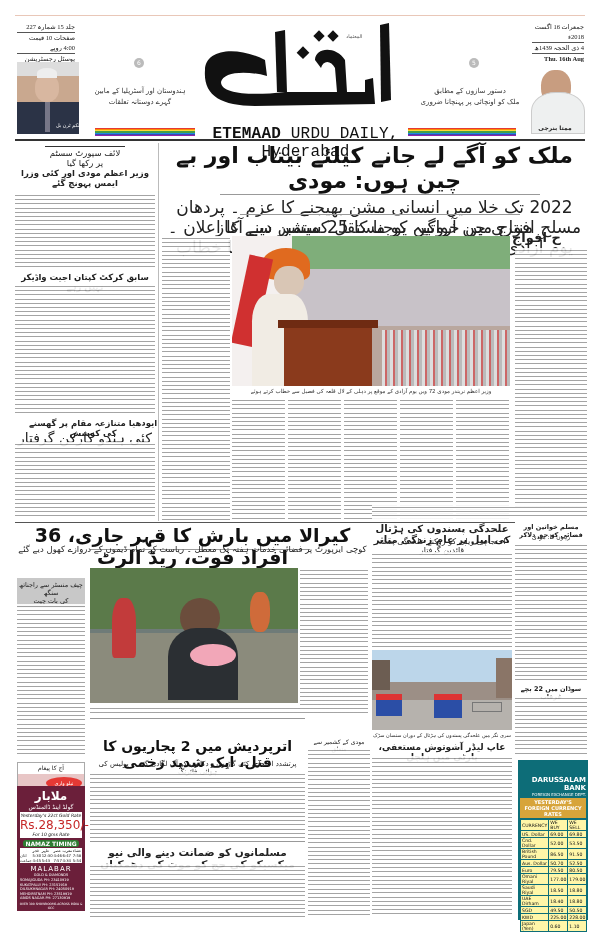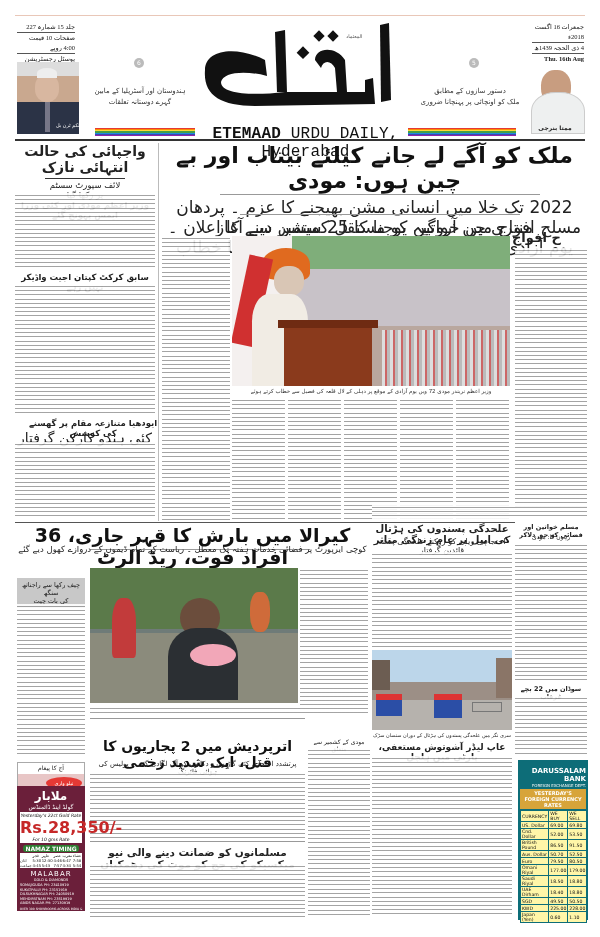--- a/index.html
+++ b/index.html
@@ -84,21 +84,20 @@
 <div class="abs rtl" style="left:535px;top:124px;width:40px;font-size:6px;font-weight:bold">ممتا بنرجی</div>
 
 <div class="abs stripe" style="left:95px;top:128px;width:100px"></div>
 <div class="abs sub" style="left:198px;top:125px;width:215px;text-align:center">
   <span>ETEMAAD</span><span style="font-weight:normal"> URDU DAILY, Hyderabad</span>
 </div>
 <div class="abs stripe" style="left:408px;top:128px;width:108px"></div>
 <div class="abs rule" style="left:15px;right:15px;top:139px;height:1.5px"></div>
 
 <div class="abs rtl" style="left:15px;top:143px;width:140px">
-  <div style="font-size:14px;font-weight:bold">واجپائی کی حالت انتہائی نازک</div>
   <div style="font-size:8.5px;border-top:1px solid #333;margin:3px 30px 0;padding-top:1px">لائف سپورٹ سسٹم پر رکھا گیا</div>
   <div style="font-size:8.5px;font-weight:bold">وزیر اعظم مودی اور کئی وزرا ایمس پہونچ گئے</div>
 </div>
 <div class="abs lines" style="left:15px;top:193px;width:140px;height:75px"></div>
 <div class="abs rtl sect-h" style="left:15px;top:272px;width:140px">سابق کرکٹ کپتان اجیت واڈیکر نہیں رہے</div>
 <div class="abs lines" style="left:15px;top:284px;width:140px;height:130px"></div>
 <div class="abs rtl sect-h" style="left:23px;top:418px;width:140px">ایودھیا متنازعہ مقام پر گھسنے کی کوشش</div>
 <div class="abs rtl h3" style="left:15px;top:430px;width:140px">کئی ہندو کارکن گرفتار</div>
 <div class="abs lines" style="left:15px;top:442px;width:140px;height:78px"></div>
 <div class="abs col-rule" style="left:158px;top:143px;height:378px"></div>
@@ -126,21 +125,21 @@
 
 <div class="abs rtl" style="left:512px;top:230px;width:76px;font-size:13px;font-weight:bold;text-align:left">ح افواج</div>
 <div class="abs lines" style="left:515px;top:248px;width:72px;height:262px"></div>
 
 <div class="abs rule" style="left:15px;top:522px;width:500px;background:#555"></div>
 <div class="abs rtl h1" style="left:15px;top:524px;width:355px;font-size:19px">کیرالا میں بارش کا قہر جاری، 36 افراد فوت، ریڈ الرٹ</div>
 <div class="abs rule" style="left:90px;top:549px;width:220px;background:#999"></div>
 <div class="abs rtl" style="left:15px;top:544px;width:355px;font-size:8.5px">کوچی ایرپورٹ پر فضائی خدمات ہفتہ تک معطل ۔ ریاست کے تمام ڈیموں کے دروازے کھول دیے گئے</div>
 
 <div class="abs rtl" style="left:17px;top:578px;width:68px;background:#c8c8c8;font-size:6.5px;padding:3px 2px">
-  <div>چیف رکھا سے راجناتھ سنگھ</div>
+  <div>چیف منسٹر سے راجناتھ سنگھ</div>
   <div>کی بات چیت</div>
 </div>
 <div class="abs lines" style="left:17px;top:604px;width:68px;height:150px"></div>
 
 <div class="abs lines" style="left:300px;top:568px;width:68px;height:140px"></div>
 <div class="abs photo" style="left:90px;top:568px;width:208px;height:135px;background:linear-gradient(#5b7a4a 0 45%,#6f7b78 45% 100%)">
   <div class="abs" style="left:0;top:65px;width:208px;height:70px;background:#8b8b7c"></div>
   <div class="abs" style="left:22px;top:30px;width:24px;height:60px;background:#c23b3b;border-radius:40% 40% 10% 10%"></div>
   <div class="abs" style="left:90px;top:30px;width:40px;height:40px;border-radius:50%;background:#6b4d3c"></div>
   <div class="abs" style="left:78px;top:60px;width:70px;height:72px;background:#2b2f33;border-radius:40% 40% 0 0"></div>
@@ -184,21 +183,21 @@
 
 <div class="abs" style="left:17px;top:762px;width:68px;height:30px;border:1px solid #aaa;background:linear-gradient(#fff 0 40%,#e8c6c6 40%)">
   <div class="abs rtl" style="left:0;top:1px;width:66px;font-size:6px">آج کا پیغام</div>
   <div class="abs" style="left:28px;top:14px;width:36px;height:12px;border-radius:50%;background:#e53935;color:#fff;font-size:5px;text-align:center;line-height:12px">نیلو واری</div>
 </div>
 <div class="abs malabar" style="left:17px;top:786px;width:68px;height:125px">
   <div class="rtl" style="font-size:12px;font-weight:bold;margin-top:3px">ملابار</div>
   <div class="rtl" style="font-size:6px">گولڈ اینڈ ڈائمنڈس</div>
   <div style="background:#fff;color:#111;margin:2px 3px;text-align:center;padding:1px 0">
     <div style="font-size:4.5px;font-style:italic">Yesterday's 22ct Gold Rate</div>
-    <div style="font-size:16px;font-weight:bold;color:#c62828">Rs.28,350/-</div>
+    <div style="font-size:12px;font-weight:normal;color:#c62828">Rs.28,350/-</div>
     <div style="font-size:4.5px;font-style:italic">For 10 gms Rate</div>
   </div>
   <div class="namaz" style="margin:1px 6px">NAMAZ TIMING</div>
   <table style="background:#fff;color:#111;font-size:3.8px;margin:1px 3px;width:62px;border-collapse:collapse">
     <tbody>
         <tr>
           <td></td>
           <td>فجر</td>
           <td>ظہر</td>
           <td>عصر</td>
@@ -229,21 +228,21 @@
     <div><span>SOMAJIGUDA</span> <span>PH: 23410919</span></div>
     <div><span>KUKATPALLY</span> <span>PH: 23151919</span></div>
     <div><span>DILSUKHNAGAR</span> <span>PH: 24050919</span></div>
     <div><span>MEHDIPATNAM</span> <span>PH: 23519919</span></div>
     <div><span>ABIDS NAGAR</span> <span>PH: 27130919</span></div>
   </div>
   <div style="font-size:3px;text-align:center">OVER 300 SHOWROOMS ACROSS INDIA &amp; GCC</div>
 </div>
 
 <div class="abs dar" style="left:518px;top:760px;width:70px;height:160px">
-  <div style="font-size:7px;font-weight:bold;text-align:right;padding:7px 2px 0">DARUSSALAM BANK</div>
+  <div style="font-size:7px;font-weight:bold;text-align:right;padding:16px 2px 0">DARUSSALAM BANK</div>
   <div style="font-size:4px;text-align:right;padding-right:2px">FOREIGN EXCHANGE DEPT.</div>
   <div style="background:#d7a43a;color:#fff;font-size:5px;font-weight:bold;text-align:center;margin:1px 2px;padding:1px">YESTERDAY'S FOREIGN CURRENCY RATES</div>
   <table style="margin:0 2px;width:66px">
     <tbody>
         <tr>
           <td>CURRENCY</td>
           <td>WE BUY</td>
           <td>WE SELL</td>
         </tr>
     <tr>

